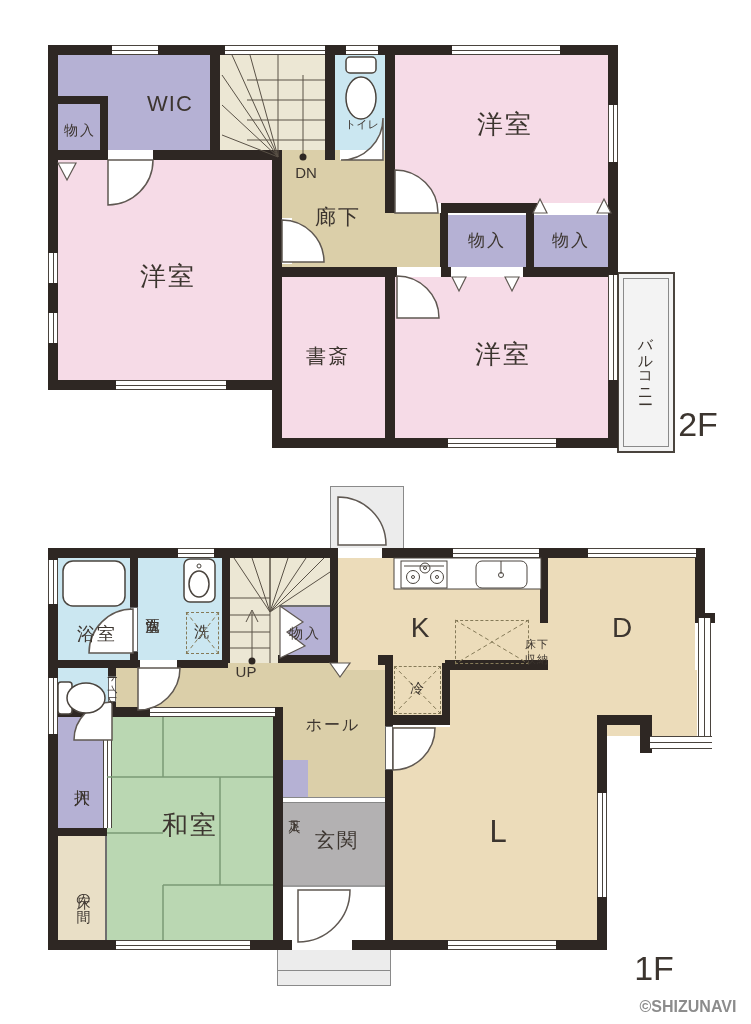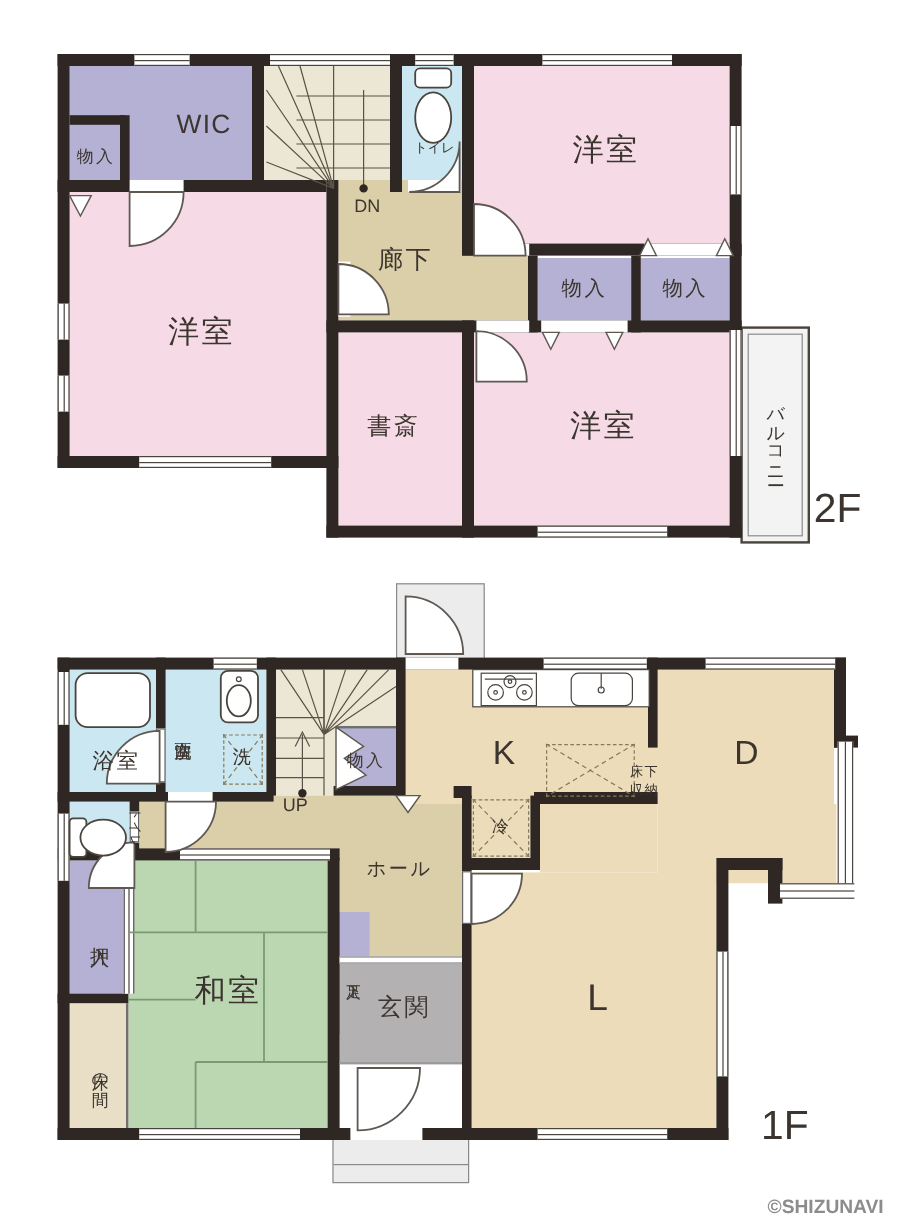--- a/index.html
+++ b/index.html
@@ -286,17 +286,17 @@
   <div class="lbl wrap2" style="left:479px;top:635px;width:28px;height:34px;font-size:11px;line-height:1.35;margin-left:44px;">床下収納</div>
   <div class="lbl" style="left:406px;top:678px;width:24px;height:20px;font-size:14px;">冷</div>
   <div class="lbl" style="left:600px;top:610px;width:44px;height:36px;font-size:28px;letter-spacing:0;">D</div>
   <div class="lbl" style="left:299px;top:712px;width:68px;height:26px;font-size:16px;">ホール</div>
   <div class="vlbl" style="left:287px;top:766px;width:15px;height:90px;font-size:12px;">下足入</div>
   <div class="lbl" style="left:311px;top:827px;width:52px;height:26px;font-size:20px;">玄関</div>
   <div class="lbl" style="left:478px;top:810px;width:40px;height:44px;font-size:31px;letter-spacing:0;">L</div>
   <div class="vlbl" style="left:72px;top:746px;width:20px;height:62px;font-size:16px;">押入</div>
   <div class="lbl" style="left:152px;top:810px;width:76px;height:32px;font-size:26px;">和室</div>
   <div class="vlbl" style="left:74px;top:846px;width:20px;height:92px;font-size:14px;">床の間</div>
-  <div class="lbl floor-tag" style="left:608px;top:918px;width:46px;height:40px;padding-left:23px;">1F</div>
+  <div class="lbl floor-tag" style="left:608px;top:948px;width:46px;height:40px;padding-left:23px;">1F</div>
 
   <div class="credit" style="left:628px;top:998px;width:120px;height:22px;">©SHIZUNAVI</div>
 
 </div>
 
 </body></html>

